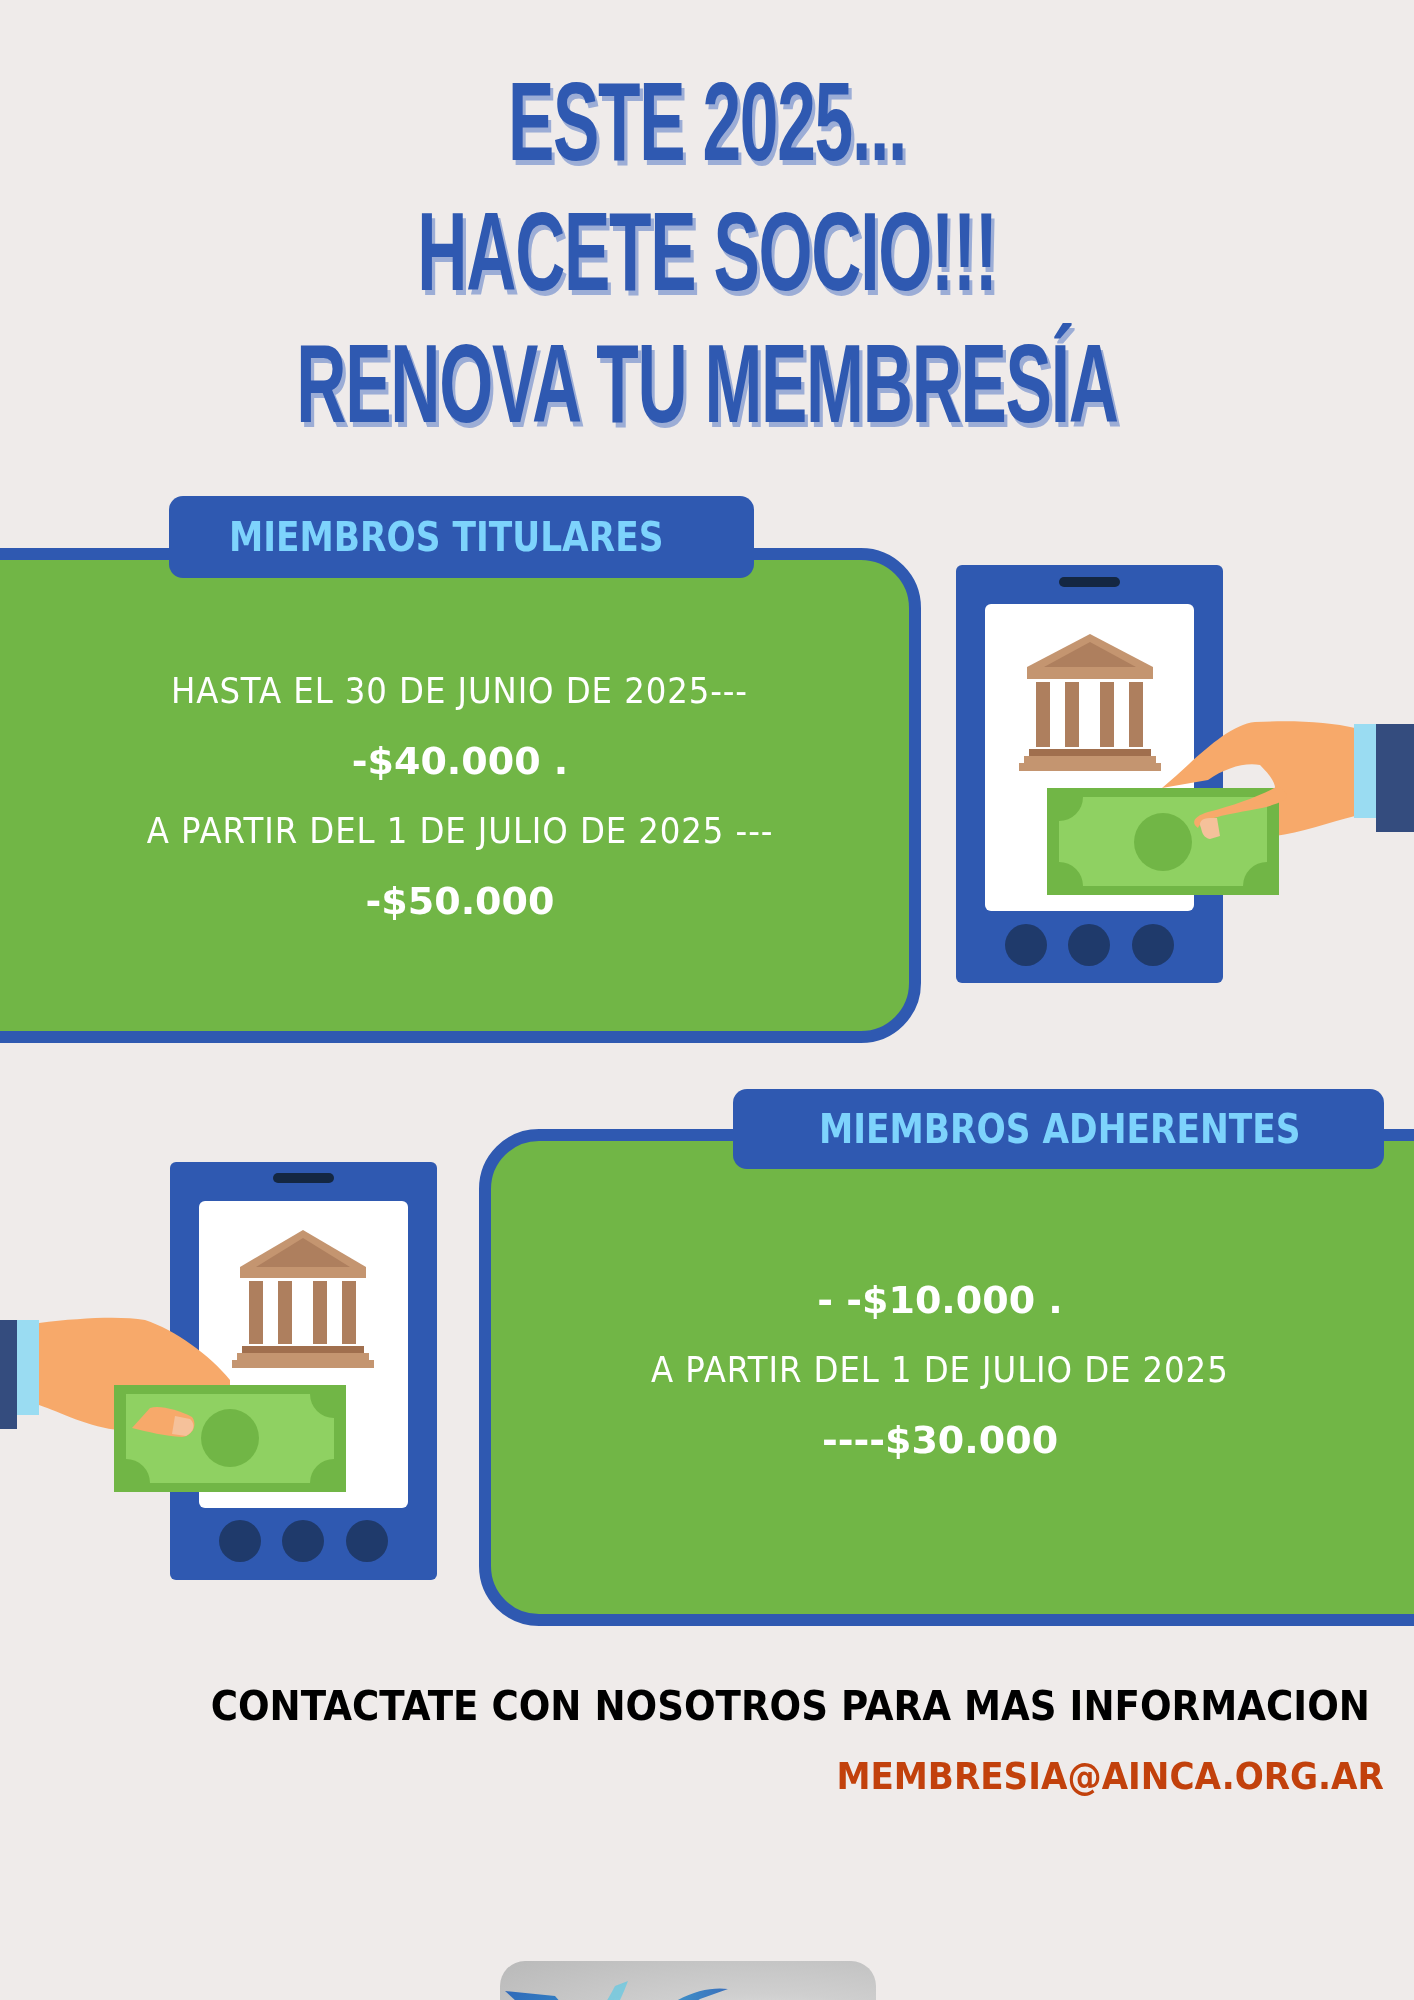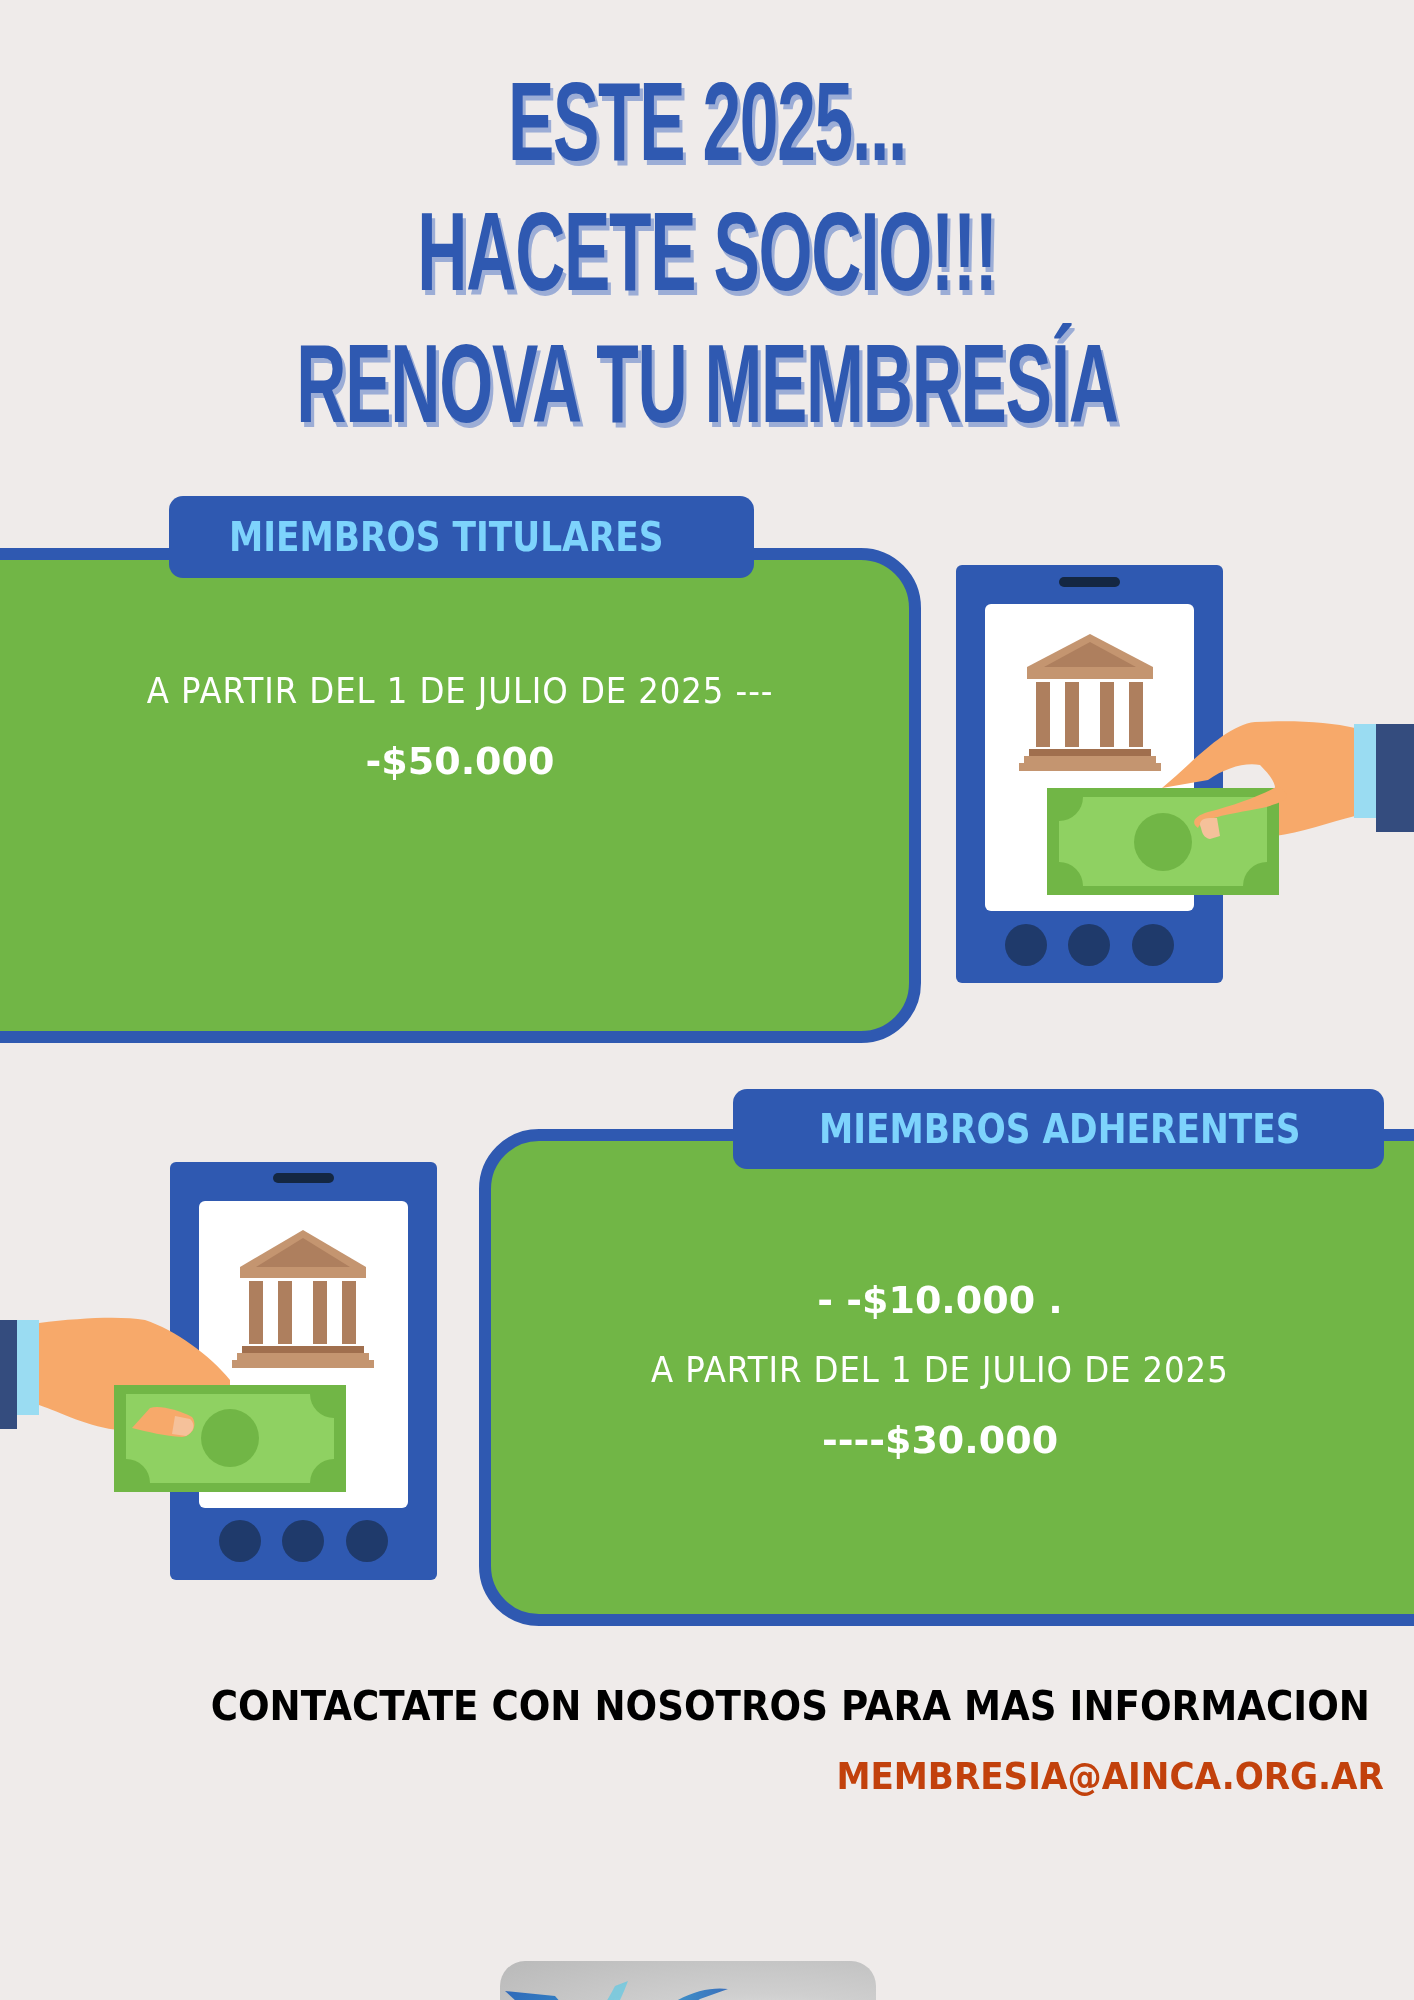--- a/index.html
+++ b/index.html
@@ -79,20 +79,22 @@
 
 <div id="t1" class="title-line">ESTE 2025...</div>
 <div id="t2" class="title-line">HACETE SOCIO!!!</div>
 <div id="t3" class="title-line">RENOVA TU MEMBRESÍA</div>
 
 <div id="card1" class="card"></div>
 <div id="tab1" class="tab">
   <span>MIEMBROS TITULARES</span>
 </div>
 <div id="prices1" class="price-block">
+  <div class="line light"><span>HASTA EL 30 DE JUNIO DE 2025---</span></div>
+  <div class="line bold">-$40.000 .</div>
   <div class="line light"><span>A PARTIR DEL 1 DE JULIO DE 2025 ---</span></div>
   <div class="line bold">-$50.000</div>
 </div>
 
 <svg id="phone1" class="phone" viewBox="0 0 474 450" xmlns="http://www.w3.org/2000/svg">
   <rect x="16" y="15" width="267" height="418" rx="6" fill="#2f59b1"></rect>
   <rect x="119" y="27" width="61" height="10" rx="5" fill="#142742"></rect>
   <rect x="45" y="54" width="209" height="307" rx="6" fill="#ffffff"></rect>
 
   <g>

